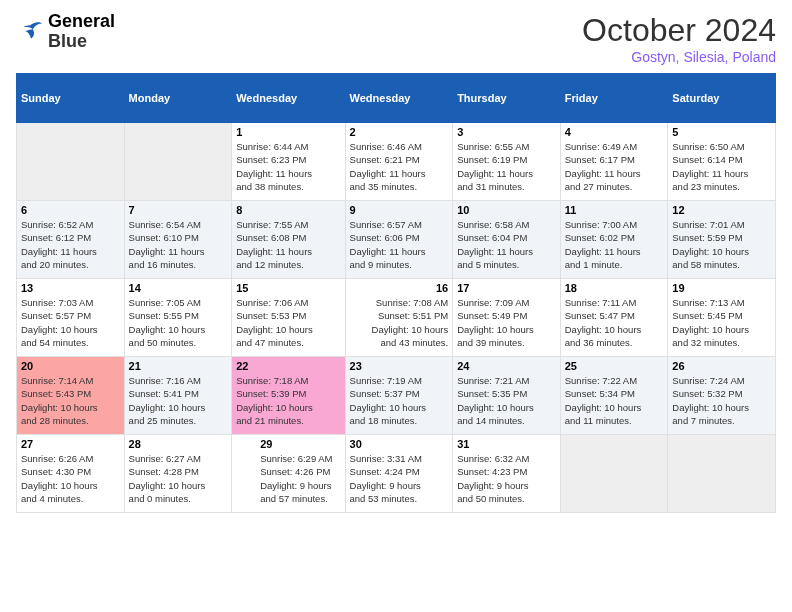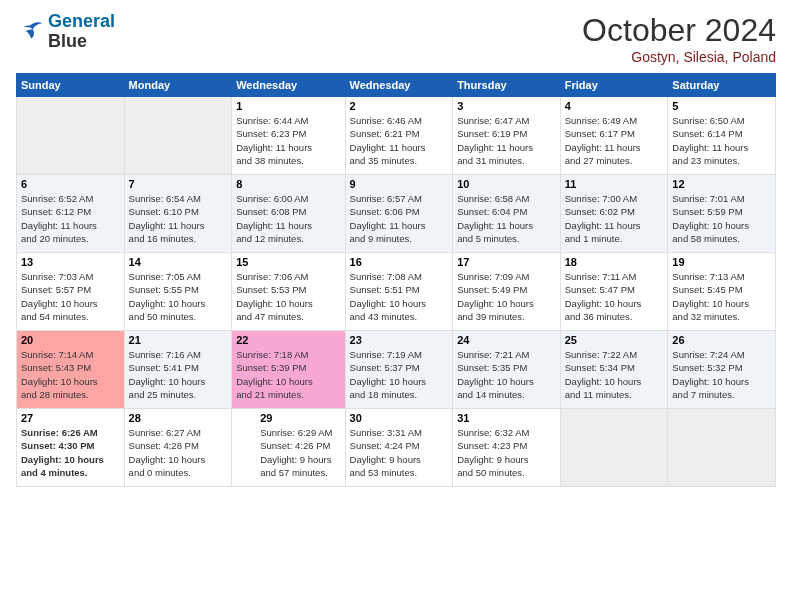--- a/index.html
+++ b/index.html
@@ -27,49 +27,49 @@
       align-items: center;
       gap: 4px;
     }
     .logo-text {
       font-size: 18px;
       font-weight: bold;
       color: #333;
       line-height: 1.1;
     }
     .logo-text span {
-      color: #0369a1;
+      color: #000000;
     }
     .logo-bird {
       width: 28px;
       height: 28px;
     }
     .title-block {
       text-align: right;
     }
     .month-title {
       font-size: 32px;
       font-weight: normal;
       color: #333;
     }
     .subtitle {
       font-size: 14px;
-      color: #7f1d1d;
+      color: #8b5cf6;
     }
     table {
       width: 100%;
       border-collapse: collapse;
       font-size: 10px;
     }
     thead tr {
       background: #1a5fb4;
       color: #fff;
     }
     thead th {
-      padding: 5px 4px;
+      padding: 18px 4px;
       text-align: left;
       font-size: 11px;
       font-weight: bold;
       border: 1px solid #1a5fb4;
     }
     tbody tr {
       border-bottom: 1px solid #ddd;
     }
     tbody tr:nth-child(odd) {
       background: #f8f8f8;
@@ -145,21 +145,21 @@
           </td>
           <td style="background: rgb(255, 255, 255);">
             <span class="day-num">2</span>
             <div class="day-info" style="white-space: pre-line;">Sunrise: 6:46 AM
 Sunset: 6:21 PM
 Daylight: 11 hours
 and 35 minutes.</div>
           </td>
           <td style="background: rgb(255, 255, 255);">
             <span class="day-num">3</span>
-            <div class="day-info" style="white-space: pre-line;">Sunrise: 6:47 AM
+            <div class="day-info" style="white-space: pre-line;">Sunrise: 6:55 AM
 Sunset: 6:19 PM
 Daylight: 11 hours
 and 31 minutes.</div>
           </td>
           <td style="background: rgb(255, 255, 255);">
             <span class="day-num">4</span>
             <div class="day-info" style="white-space: pre-line;">Sunrise: 6:49 AM
 Sunset: 6:17 PM
 Daylight: 11 hours
 and 27 minutes.</div>
@@ -182,21 +182,21 @@
           </td>
           <td style="background: rgb(240, 244, 248);">
             <span class="day-num">7</span>
             <div class="day-info" style="white-space: pre-line;">Sunrise: 6:54 AM
 Sunset: 6:10 PM
 Daylight: 11 hours
 and 16 minutes.</div>
           </td>
           <td style="background: rgb(240, 244, 248);">
             <span class="day-num">8</span>
-            <div class="day-info" style="white-space: pre-line;">Sunrise: 6:00 AM
+            <div class="day-info" style="white-space: pre-line;">Sunrise: 7:55 AM
 Sunset: 6:08 PM
 Daylight: 11 hours
 and 12 minutes.</div>
           </td>
           <td style="background: rgb(240, 244, 248);">
             <span class="day-num">9</span>
             <div class="day-info" style="white-space: pre-line;">Sunrise: 6:57 AM
 Sunset: 6:06 PM
 Daylight: 11 hours
 and 9 minutes.</div>
@@ -238,21 +238,21 @@
 Daylight: 10 hours
 and 50 minutes.</div>
           </td>
           <td style="background: rgb(255, 255, 255);">
             <span class="day-num">15</span>
             <div class="day-info" style="white-space: pre-line;">Sunrise: 7:06 AM
 Sunset: 5:53 PM
 Daylight: 10 hours
 and 47 minutes.</div>
           </td>
-          <td style="background: rgb(255, 255, 255);">
+          <td style="background: rgb(255, 255, 255); text-align: right;">
             <span class="day-num">16</span>
             <div class="day-info" style="white-space: pre-line;">Sunrise: 7:08 AM
 Sunset: 5:51 PM
 Daylight: 10 hours
 and 43 minutes.</div>
           </td>
           <td style="background: rgb(255, 255, 255);">
             <span class="day-num">17</span>
             <div class="day-info" style="white-space: pre-line;">Sunrise: 7:09 AM
 Sunset: 5:49 PM
@@ -321,21 +321,21 @@
             <span class="day-num">26</span>
             <div class="day-info" style="white-space: pre-line;">Sunrise: 7:24 AM
 Sunset: 5:32 PM
 Daylight: 10 hours
 and 7 minutes.</div>
           </td>
         </tr>
         <tr style="background: rgb(255, 255, 255);">
           <td style="background: rgb(255, 255, 255);">
             <span class="day-num">27</span>
-            <div class="day-info" style="white-space: pre-line; font-weight: bold;">Sunrise: 6:26 AM
+            <div class="day-info" style="white-space: pre-line;">Sunrise: 6:26 AM
 Sunset: 4:30 PM
 Daylight: 10 hours
 and 4 minutes.</div>
           </td>
           <td style="background: rgb(255, 255, 255);">
             <span class="day-num">28</span>
             <div class="day-info" style="white-space: pre-line;">Sunrise: 6:27 AM
 Sunset: 4:28 PM
 Daylight: 10 hours
 and 0 minutes.</div>

